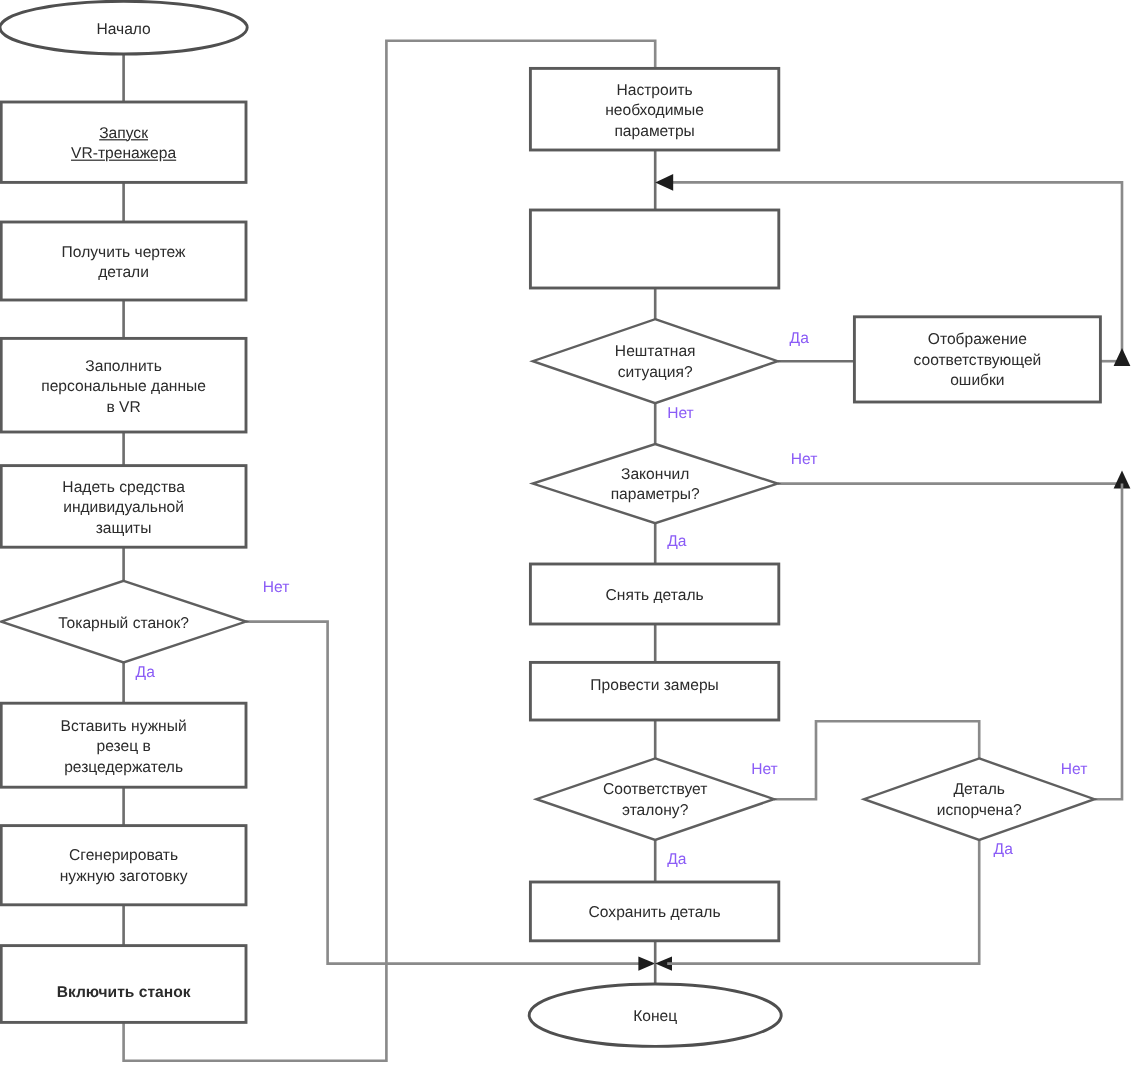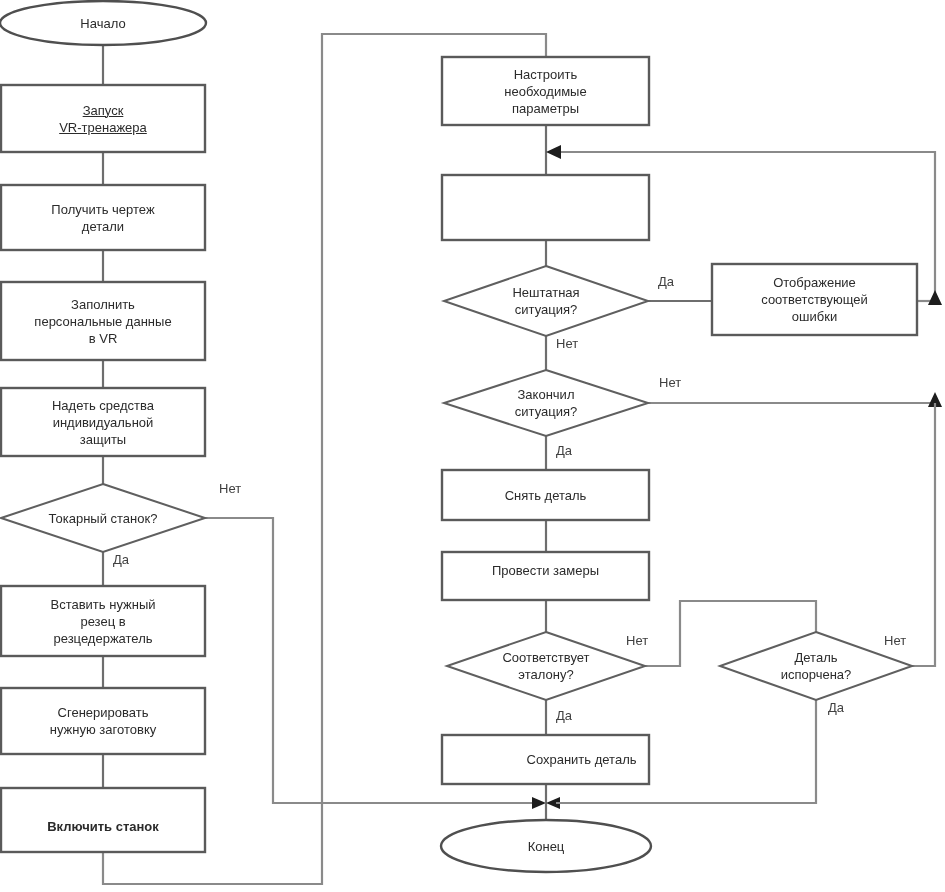--- a/index.html
+++ b/index.html
@@ -29,21 +29,21 @@
     justify-content: center;
     text-align: center;
     color: #2b2b2b;
     font-size: 13px;
     line-height: 17px;
     white-space: pre-line;
     pointer-events: none;
   }
   .edge-label {
     position: absolute;
-    color: #404040;
+    color: #8b5cf6;
     font-size: 13px;
     line-height: 14px;
     white-space: nowrap;
     pointer-events: none;
   }
   .proc rect {
     fill: #ffffff;
     stroke: #5a5a5a;
     stroke-width: 2.4;
   }
@@ -242,28 +242,28 @@
 
   <div class="node-label" style="left:442px; top:57px;  width:207px; height:68px;">Настроить
 необходимые
 параметры</div>
   <div class="node-label" style="left:462px; top:276px; width:168px; height:50px;">Нештатная
 ситуация?</div>
   <div class="node-label" style="left:712px; top:264px; width:205px; height:71px;">Отображение
 соответствующей
 ошибки</div>
   <div class="node-label" style="left:462px; top:378px; width:168px; height:50px;">Закончил
-ситуация?</div>
+параметры?</div>
   <div class="node-label" style="left:442px; top:470px; width:207px; height:50px;">Снять деталь</div>
   <div class="node-label" style="left:442px; top:552px; width:207px; height:37px;">Провести замеры</div>
   <div class="node-label" style="left:464px; top:641px; width:164px; height:50px;">Соответствует
 эталону?</div>
   <div class="node-label" style="left:736px; top:641px; width:160px; height:50px;">Деталь
 испорчена?</div>
-  <div class="node-label" style="left:442px; top:735px; width:207px; height:49px;padding-left:36px;">Сохранить деталь</div>
+  <div class="node-label" style="left:442px; top:735px; width:207px; height:49px;">Сохранить деталь</div>
   <div class="node-label" style="left:441px; top:824px; width:210px; height:44px;">Конец</div>
 
   <div class="edge-label" style="left:219px; top:482px;">Нет</div>
   <div class="edge-label" style="left:113px; top:553px;">Да</div>
   <div class="edge-label" style="left:658px; top:275px;">Да</div>
   <div class="edge-label" style="left:556px; top:337px;">Нет</div>
   <div class="edge-label" style="left:659px; top:376px;">Нет</div>
   <div class="edge-label" style="left:556px; top:444px;">Да</div>
   <div class="edge-label" style="left:626px; top:634px;">Нет</div>
   <div class="edge-label" style="left:556px; top:709px;">Да</div>

